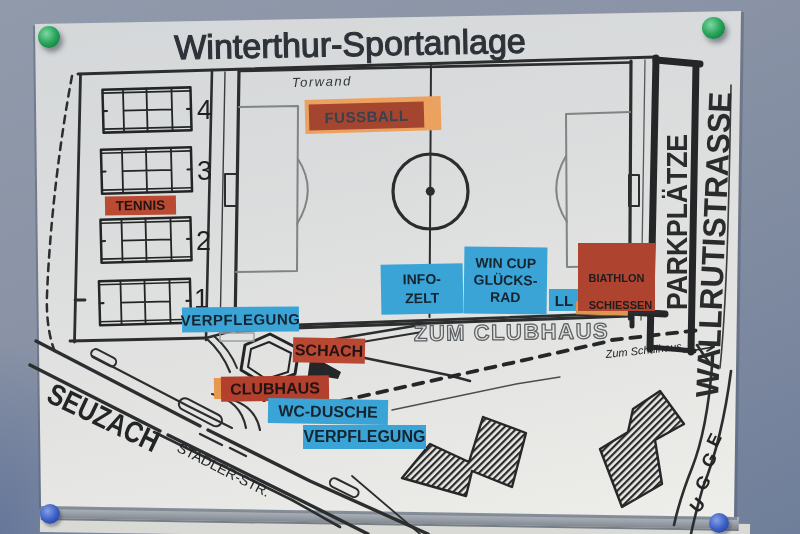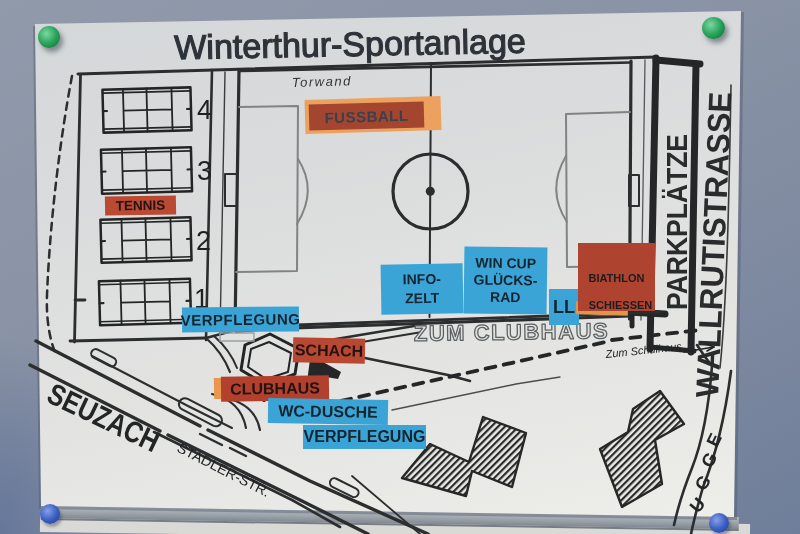--- a/index.html
+++ b/index.html
@@ -210,21 +210,21 @@
   <div class="abs" style="left:305px;top:98px;width:136px;height:34px;background:#eda15f;transform:rotate(-1.6deg);"></div>
 
   <div class="stk red" style="left:309px;top:103px;width:115px;height:26px;background:#a4452f;color:#3a414c;font-size:15px;letter-spacing:0.5px;transform:rotate(-1.6deg);">FUSSBALL</div>
 
   <div class="stk red" style="left:105px;top:196px;width:71px;height:19px;background:#bb4a33;font-size:13.5px;transform:rotate(-1deg);">TENNIS</div>
 
   <div class="stk blue" style="left:381px;top:264px;width:82px;height:50px;font-size:14px;line-height:19px;transform:rotate(-1deg);text-align:center;">INFO-<br>ZELT</div>
 
   <div class="stk blue" style="left:464px;top:247px;width:83px;height:67px;font-size:14px;line-height:17px;transform:rotate(0.8deg);text-align:center;">WIN CUP<br>GLÜCKS-<br>RAD</div>
 
-  <div class="stk blue" style="left:549px;top:289px;width:30px;height:36px;font-size:18px;">LL</div>
+  <div class="stk blue" style="left:549px;top:289px;width:30px;height:22px;font-size:15px;">LL</div>
 
   <div class="abs" style="left:576px;top:302px;width:52px;height:13px;background:#e0954e;transform:rotate(1.5deg);"></div>
 
   <div class="stk red" style="left:578px;top:243px;width:77px;height:68px;background:#ae4430;color:#1d1c1e;font-size:11px;flex-direction:column;justify-content:flex-end;padding-top:0;">
     <span style="margin-top:5px;">BIATHLON</span>
       <span style="margin-top:15px;margin-left:8px;">SCHIESSEN</span>
     </div>
 
   <div class="stk blue" style="left:182px;top:307px;width:117px;height:25px;font-size:15px;letter-spacing:0.5px;transform:rotate(-0.6deg);">VERPFLEGUNG</div>
 

